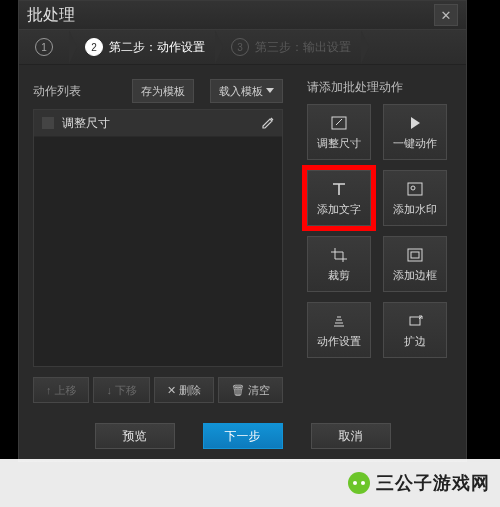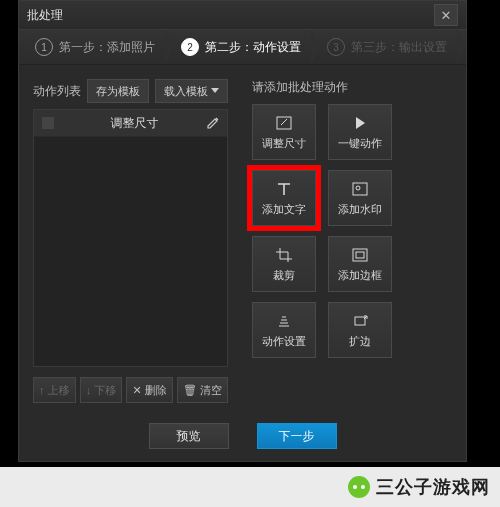--- a/index.html
+++ b/index.html
@@ -1,52 +1,52 @@
 <!DOCTYPE html>
 <html><head>
 <meta charset="utf-8">
 <style>
   html,body{margin:0;padding:0;width:500px;height:507px;background:#000;font-family:"Microsoft YaHei",Arial,sans-serif;font-size:12px;color:#cfcfcf;overflow:hidden;}
   .overlay{position:absolute;left:18px;top:0;width:447px;height:460px;background:#2a2a2a;border:1px solid #3a3a3a;box-shadow:0 0 8px rgba(0,0,0,.6);}
   .titlebar{height:28px;background:linear-gradient(#333,#2a2a2a);border-bottom:1px solid #3a3a3a;display:flex;align-items:center;padding:0 8px;}
-  .titlebar .ttl{font-size:12px;color:#e0e0e0;}
+  .titlebar .ttl{font-size:16px;color:#e0e0e0;}
   .titlebar .spacer{flex:1;}
   .close-btn{width:22px;height:20px;background:#3c3c3c;border:1px solid #4a4a4a;display:flex;align-items:center;justify-content:center;color:#bbb;font-size:13px;cursor:pointer;}
   .steps{height:34px;background:linear-gradient(#333,#2c2c2c);display:flex;align-items:center;border-bottom:1px solid #222;}
   .step{display:flex;align-items:center;padding:0 10px 0 16px;height:100%;position:relative;color:#a8a8a8;font-size:12px;}
   .step .num{width:16px;height:16px;border:1px solid #999;border-radius:50%;display:flex;align-items:center;justify-content:center;font-size:10px;margin-right:6px;}
   .step.active{color:#fff;}
   .step.active .num{background:#fff;color:#2a2a2a;border-color:#fff;}
   .step.disabled{color:#5a5a5a;}
   .step.disabled .num{border-color:#5a5a5a;}
   .step:after{content:"";position:absolute;right:-8px;top:0;width:0;height:0;border-top:17px solid transparent;border-bottom:17px solid transparent;border-left:8px solid #303030;}
   .body{display:flex;padding:14px 14px 4px 14px;}
-  .left{width:195px;text-align:center;}
+  .left{width:250px;}
   .left-header{display:flex;align-items:center;margin-bottom:6px;}
   .left-header .lbl{flex:1;color:#bdbdbd;}
-  .small-btn{height:22px;background:#3a3a3a;border:1px solid #4a4a4a;color:#cfcfcf;font-size:11px;padding:0 8px;display:flex;align-items:center;margin-left:6px;cursor:pointer;}
+  .small-btn{height:22px;background:#3a3a3a;border:1px solid #4a4a4a;color:#cfcfcf;font-size:11px;padding:0 8px;display:flex;align-items:center;margin-left:16px;cursor:pointer;}
   .small-btn svg{margin-left:3px;}
   .action-list{height:256px;background:#232323;border:1px solid #3a3a3a;}
   .action-item{height:26px;display:flex;align-items:center;padding:0 8px;background:#323232;border-bottom:1px solid #2a2a2a;}
   .action-item .chk{width:12px;height:12px;background:#444;margin-right:8px;}
   .action-item .txt{flex:1;color:#dcdcdc;font-size:12px;}
   .action-item .edit svg{display:block;}
   .btn-row{display:flex;margin-top:10px;gap:4px;}
   .tool-btn{flex:1 1 auto;height:24px;background:linear-gradient(#3b3b3b,#303030);border:1px solid #474747;color:#bfbfbf;font-size:11px;display:flex;align-items:center;justify-content:center;gap:3px;cursor:pointer;}
   .tool-btn.dim{color:#6a6a6a;}
   .right{flex:1;padding-left:24px;}
   .right .lbl{color:#bdbdbd;margin-bottom:8px;}
   .grid{display:grid;grid-template-columns:62px 62px;gap:10px 14px;}
   .tile{width:62px;height:54px;background:linear-gradient(#3a3a3a,#303030);border:1px solid #4a4a4a;display:flex;flex-direction:column;align-items:center;justify-content:center;color:#d8d8d8;font-size:11px;cursor:pointer;}
   .tile .ico{height:18px;display:flex;align-items:center;justify-content:center;margin-bottom:4px;}
   .tile.highlight{outline:5px solid #ff0000;outline-offset:0;}
   .footer{position:absolute;bottom:12px;left:0;right:0;display:flex;justify-content:center;gap:28px;}
   .f-btn{width:78px;height:24px;background:linear-gradient(#3e3e3e,#333);border:1px solid #4d4d4d;color:#e2e2e2;font-size:12px;display:flex;align-items:center;justify-content:center;cursor:pointer;}
   .f-btn.primary{background:linear-gradient(#1293d6,#0d7bbd);border-color:#1293d6;color:#fff;}
-  .watermark{position:absolute;left:0;right:0;bottom:0;height:40px;background:linear-gradient(rgba(255,255,255,.92),rgba(255,255,255,.92));display:flex;align-items:center;justify-content:flex-end;padding-right:10px;}
+  .watermark{position:absolute;left:0;right:0;bottom:0;height:48px;background:linear-gradient(rgba(255,255,255,.92),rgba(255,255,255,.92));display:flex;align-items:center;justify-content:flex-end;padding-right:10px;}
   .wm-logo{width:22px;height:22px;background:#6cc52a;border-radius:50%;margin-right:6px;position:relative;}
   .wm-logo:before{content:"";position:absolute;left:5px;top:9px;width:4px;height:4px;background:#fff;border-radius:50%;}
   .wm-logo:after{content:"";position:absolute;right:5px;top:9px;width:4px;height:4px;background:#fff;border-radius:50%;}
   .wm-txt{color:#222;font-size:18px;font-weight:bold;letter-spacing:1px;}
 </style>
 </head>
 <body>
 
 <div class="overlay">
 
@@ -54,21 +54,20 @@
     <span class="ttl">批处理</span>
     <span class="spacer"></span>
     <div class="close-btn">
       <span>✕</span>
     </div>
   </div>
 
   <div class="steps">
     <div class="step">
       <span class="num">1</span>
-      <span>第一步：添加照片</span>
     </div>
     <div class="step active">
       <span class="num">2</span>
       <span>第二步：动作设置</span>
     </div>
     <div class="step disabled">
       <span class="num">3</span>
       <span>第三步：输出设置</span>
     </div>
   </div>
@@ -195,19 +194,22 @@
     </div>
   </div>
 
   <div class="footer">
     <div class="f-btn">
         <span>预览</span>
       </div>
     <div class="f-btn primary">
         <span>下一步</span>
       </div>
+    <div class="f-btn">
+        <span>取消</span>
+      </div>
   </div>
 </div>
 
 <div class="watermark">
   <div class="wm-logo"></div>
   <span class="wm-txt">三公子游戏网</span>
 </div>
 
 </body></html>

